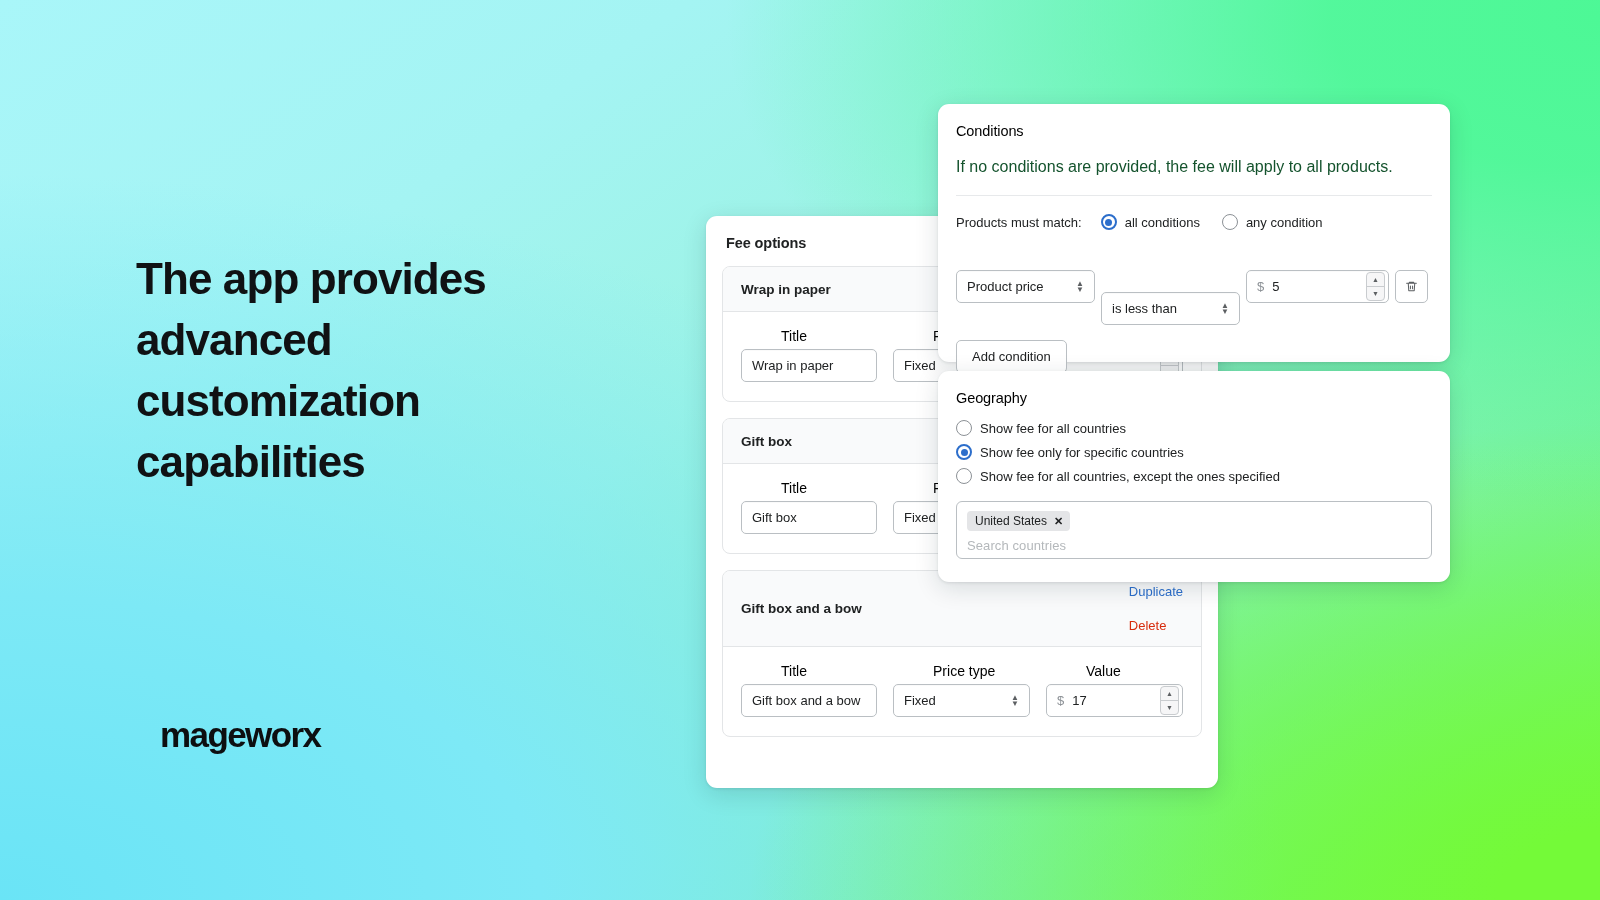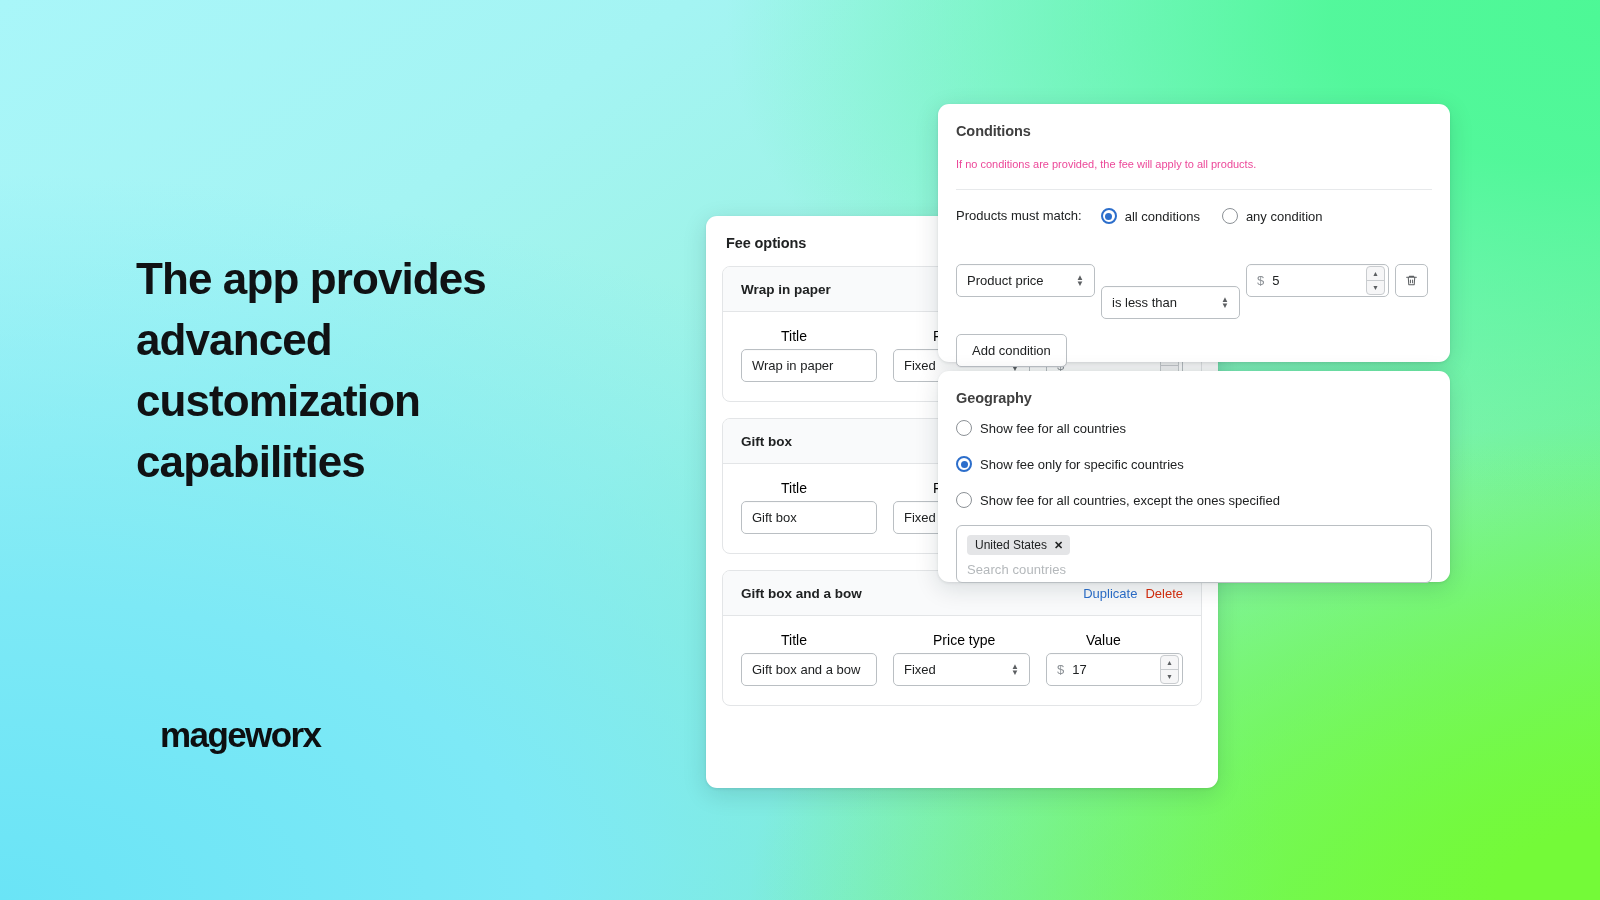--- a/index.html
+++ b/index.html
@@ -88,21 +88,21 @@
     display: flex;
     align-items: center;
     justify-content: space-between;
     min-height: 45px;
   }
   .fee-card-name {
     font-size: 13.5px;
     font-weight: 700;
     color: #202223;
   }
-  .fee-card-actions { display: flex; gap: 8px; font-size: 13px; }
+  .fee-card-actions { display: flex; gap: 19px; font-size: 13px; flex-direction: column; }
   .link-duplicate { color: #2c6ecb; cursor: pointer; }
   .link-delete    { color: #d72c0d; cursor: pointer; }
 
   .fee-card-body {
     display: flex;
     gap: 16px;
     padding: 16px 18px 19px 18px;
   }
   .field { display: flex; flex-direction: column; }
   .field.title-col { width: 139px; }
@@ -184,34 +184,34 @@
   #conditions-panel {
     left: 938px;
     top: 104px;
     width: 512px;
     height: 258px;
     z-index: 2;
   }
   .panel-pad { padding: 19px 18px 0 18px; }
   .panel-title {
     font-size: 14.5px;
-    font-weight: 700;
-    color: #404040;
+    font-weight: 400;
+    color: #000000;
     letter-spacing: -0.1px;
   }
   .panel-sub {
-    font-size: 11px;
-    color: #ec4899;
+    font-size: 16px;
+    color: #14532d;
     margin-top: 19px;
   }
   .hr { height: 1px; background: #e7e9eb; margin: 19px 0 0 0; }
 
   .match-row {
     display: flex;
-    align-items: flex-start;
+    align-items: center;
     gap: 11px;
     padding: 18px 18px 0 18px;
     font-size: 13px;
     color: #202223;
   }
   .match-row .lbl { margin-right: 8px; }
 
   .radio {
     width: 16px;
     height: 16px;
@@ -255,21 +255,21 @@
   #add-condition { margin: 15px 0 0 18px; height: 33px; }
 
   
   #geography-panel {
     left: 938px;
     top: 371px;
     width: 512px;
     height: 211px;
     z-index: 3;
   }
-  .geo-list { padding: 14px 18px 0 18px; display: flex; flex-direction: column; gap: 20px; }
+  .geo-list { padding: 14px 18px 0 18px; display: flex; flex-direction: column; gap: 8px; }
   .geo-list .radio-opt { font-size: 13px; color: #202223; }
 
   .tagbox {
     margin: 17px 18px 0 18px;
     border: 1px solid #babfc3;
     border-radius: 6px;
     height: 58px;
     padding: 9px 12px 0 10px;
     background: #fff;
   }

